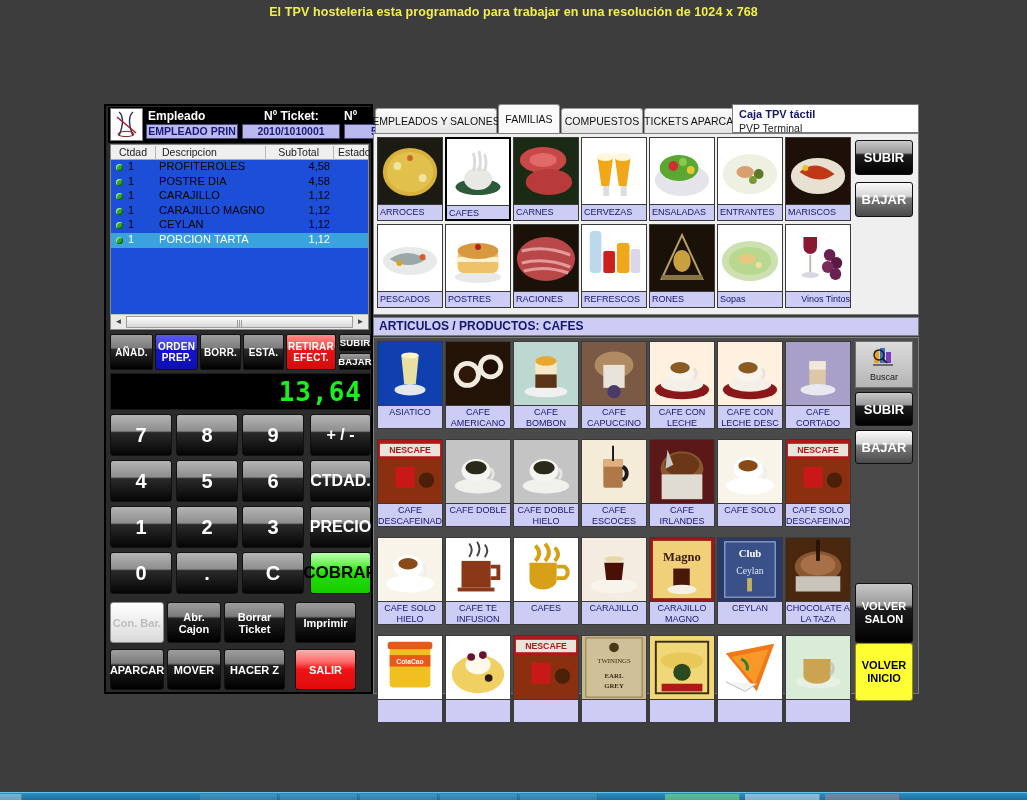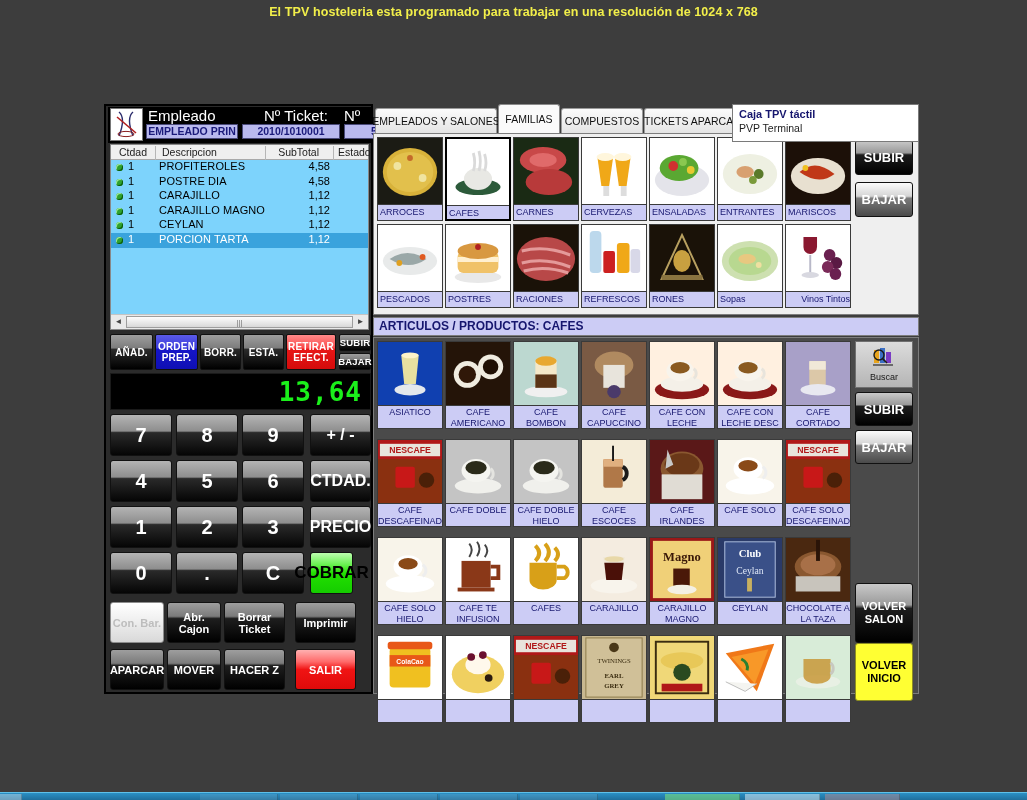--- a/index.html
+++ b/index.html
@@ -34,39 +34,39 @@
 
   
   #tk-head { position:absolute; left:2px; top:1px; width:263px; height:36px; background:#000; }
   #tk-logo {
     position:absolute; left:2px; top:1px; width:33px; height:33px;
     background:#ffffff; border:1px solid #777; overflow:hidden;
   }
   #tk-logo svg { display:block; }
   .hdr-lbl {
     position:absolute; top:2px; height:14px; color:#fff;
-    font-size:15px; font-weight:normal; line-height:14px;
+    font-size:12px; font-weight:bold; line-height:14px;
   }
   .hdr-val {
     position:absolute; top:17px; height:15px;
     background:#b9b9ee; border:1px solid #4a4a7a;
     color:#1a1a7a; font-size:10.5px; font-weight:bold;
     line-height:13px; text-align:center; white-space:nowrap; overflow:hidden;
   }
   #lbl-emp { left:40px; }
   #val-emp { left:38px; width:92px; }
   #lbl-tck { left:156px; }
   #val-tck { left:134px; width:98px; }
   #lbl-mesa { left:236px; }
   #val-mesa { left:236px; width:60px; }
 
   
   #tk-grid {
     position:absolute; left:4px; top:38px; width:259px; height:186px;
-    background:#7dd3fc; border:1px solid #888;
+    background:#1d4ed8; border:1px solid #888;
   }
   #tk-cols {
     position:relative; height:15px; background:#efefef;
     border-bottom:1px solid #a9a9a9;
   }
   #tk-cols span {
     position:absolute; top:1px; font-size:10.5px; color:#222;
     border-right:1px solid #b6b6b6; height:14px; line-height:13px;
   }
   .c-ctd { left:0; width:45px; padding-left:8px; }
@@ -168,21 +168,21 @@
     border-radius:3px 3px 0 0;
     color:#111; font-size:10.5px;
     display:flex; align-items:center; justify-content:center;
     padding:0 5px; white-space:nowrap;
   }
   .tab.active {
     height:29px; background:#fafafa; border-color:#8a8a8a;
     z-index:4; font-size:10.5px;
   }
   #tip-box {
-    position:absolute; left:359px; top:0; width:187px; height:38px;
+    position:absolute; left:359px; top:0; width:187px; height:29px;
     background:#fff; border:1px solid #7a7a7a; z-index:9;
     padding:2px 6px;
   }
   #tip-t1 { color:#16166e; font-size:11px; font-weight:bold; line-height:14px; }
   #tip-t2 { color:#1c1c1c; font-size:10.5px; line-height:14px; }
 
   
   #fam-panel {
     position:absolute; left:0; top:29px; width:546px; height:182px;
     background:#efefef; border:1px solid #7d7d7d;
@@ -414,21 +414,21 @@
         </div>
         <div class="kbtn" style="left: 0px; width: 62px; top: 138px; height: 42px;">
           <span>0</span>
         </div>
         <div class="kbtn" style="left: 66px; width: 62px; top: 138px; height: 42px;">
           <span>.</span>
         </div>
         <div class="kbtn" style="left: 132px; width: 62px; top: 138px; height: 42px;">
           <span>C</span>
         </div>
-        <div class="kbtn green fn" style="left: 200px; width: 43px; top: 138px; height: 42px;">
+        <div class="kbtn green fn" style="left: 200px; width: 61px; top: 138px; height: 42px;">
           <span>COBRAR</span>
         </div>
       </div>
 
     <div id="bottom">
         <div class="bbtn ghost" style="left: 0px; width: 54px; top: 0px;">
           <span>Con. Bar.</span>
         </div>
         <div class="bbtn" style="left: 57px; width: 54px; top: 0px;">
           <span>Abr. Cajon</span>

